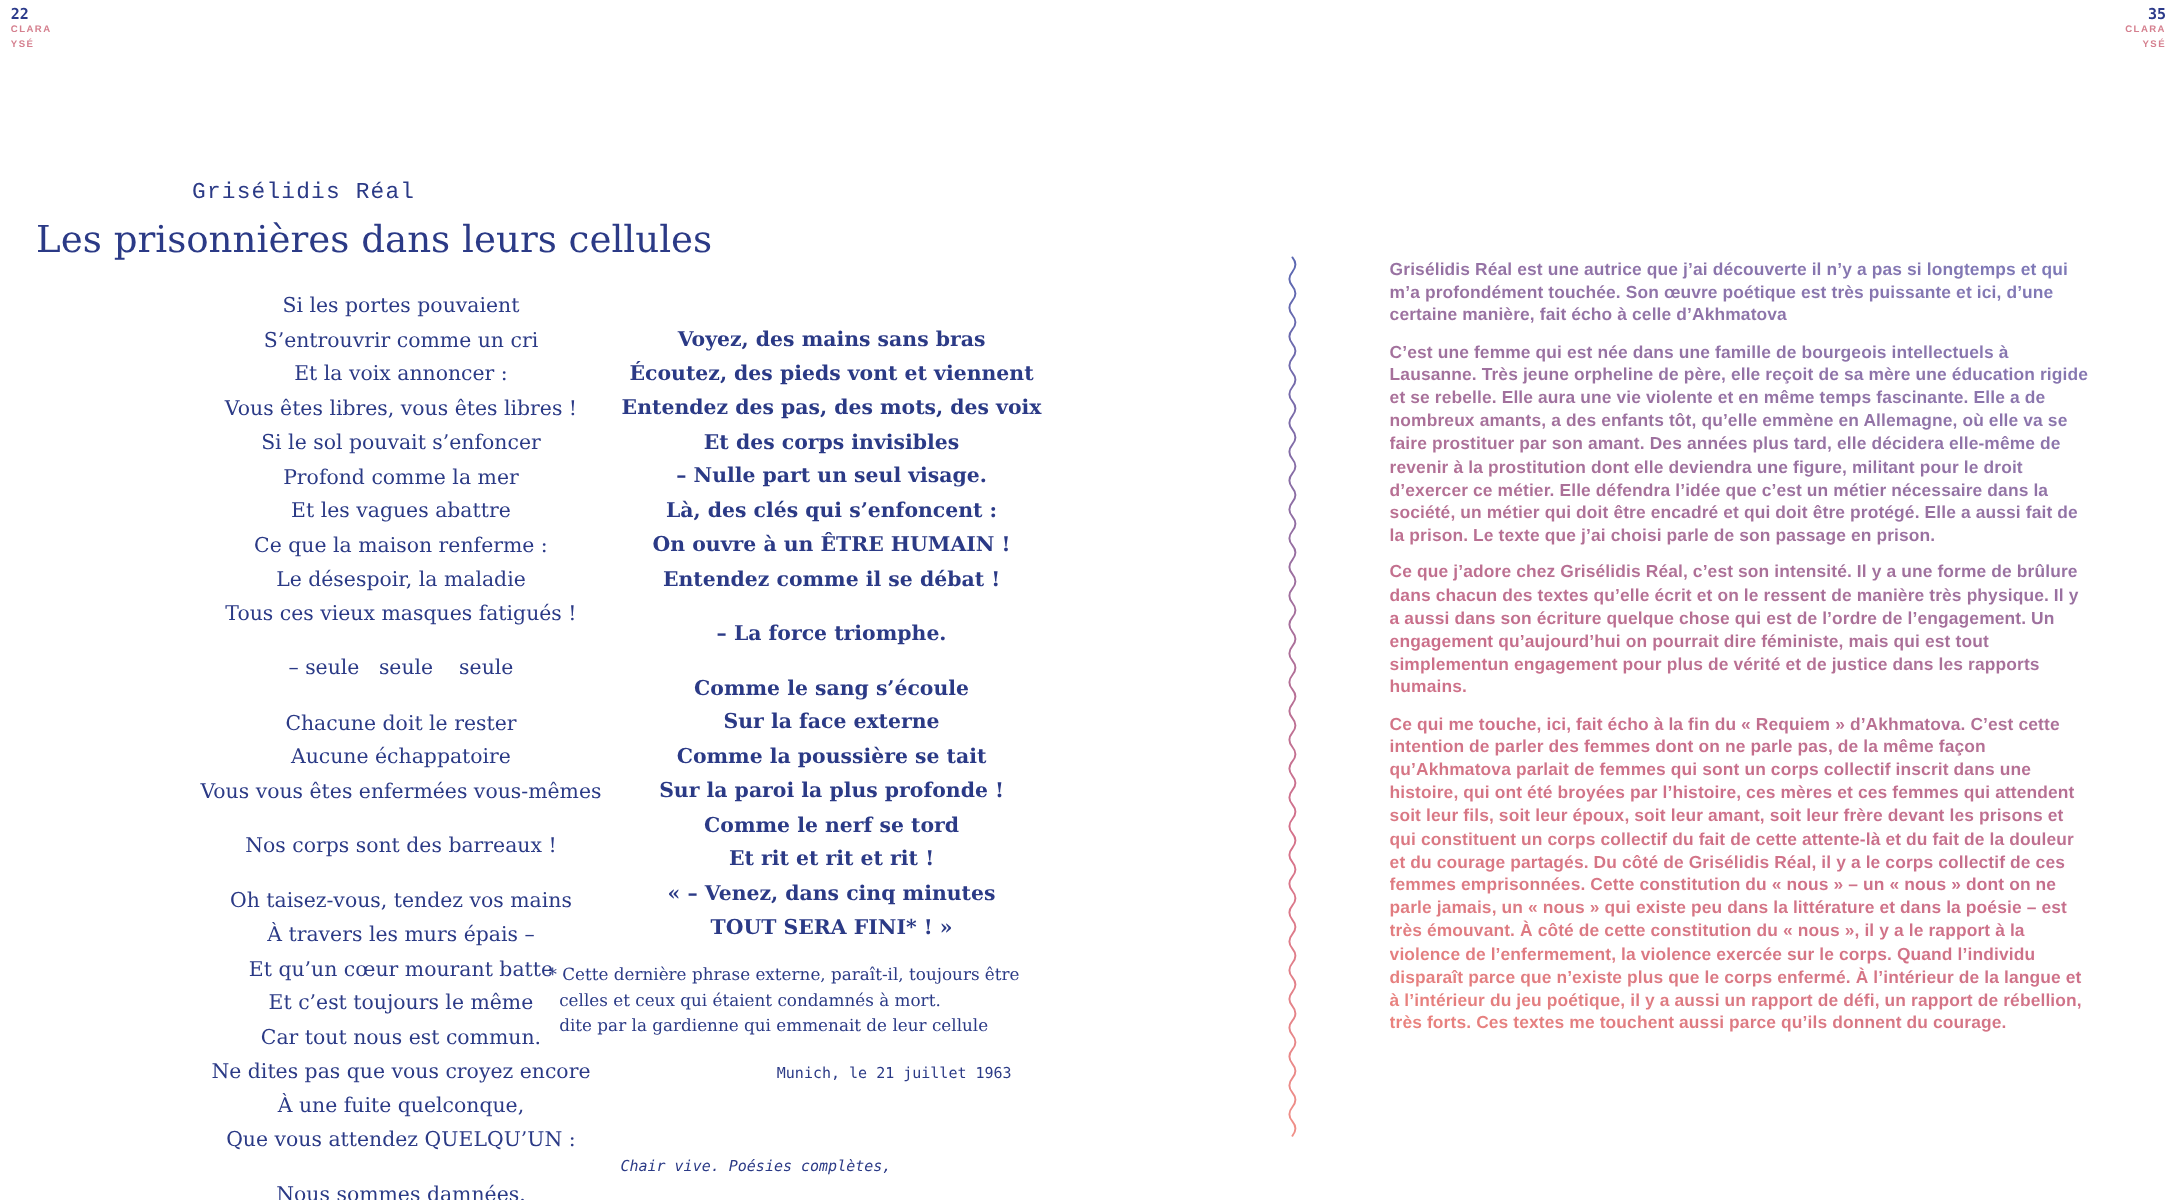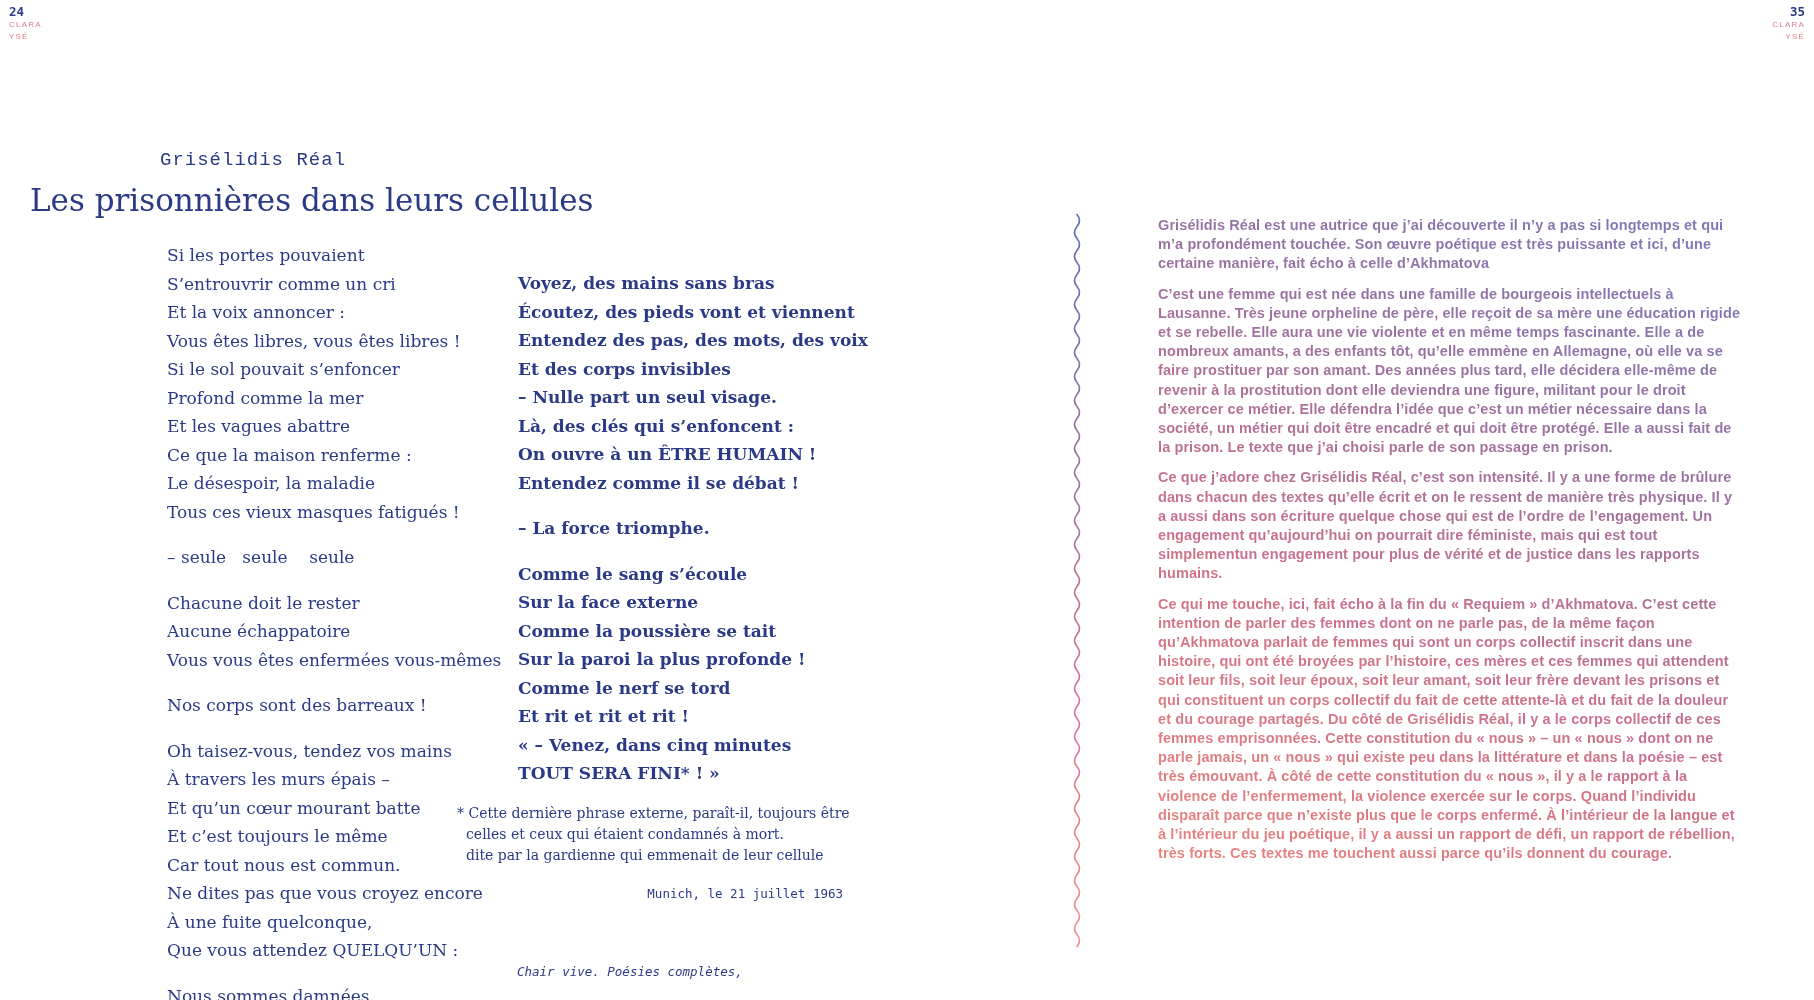--- a/index.html
+++ b/index.html
@@ -11,42 +11,42 @@
   }
   
   .folio { position:absolute; top:5px; }
   .folio.left { left:9px; }
   .folio.right { right:9px; text-align:right; }
   .folio .num {
     font-family:"DejaVu Sans Mono", monospace;
     font-size:12.5px; font-weight:bold; color:#2b3a8a; display:block; line-height:13px;
   }
   .folio .author {
-    font-size:8px; font-weight:normal; letter-spacing:1.2px;
+    font-size:8px; font-weight:bold; letter-spacing:1.2px;
     color:#d5808f; display:block; line-height:10px; margin-top:2px;
   }
   
   .poet-name {
     position:absolute; left:160px; top:149px;
     font-family:Liberation Mono, monospace;
     font-size:19px; letter-spacing:1px; color:#2b3a86; white-space:pre;
   }
   .page-title {
     position:absolute; left:30px; top:182px;
     font-family:"DejaVu Serif", serif; font-weight:normal;
     font-size:31px; color:#2b3a86; margin:0; white-space:pre;
   }
   .poem {
     position:absolute;
     font-family:"DejaVu Serif", serif;
     font-size:17px; line-height:28.5px; color:#2b3a86; white-space:pre;
   }
   .poem-col1 { left:167px; top:241px; }
   .poem-col2 { left:518px; top:269px;font-weight:bold; }
-  .stanza { margin:0 0 17px 0; }
+  .stanza { margin:0 0 17px 0;text-align:center; }
   .footnote {
     position:absolute; left:457px; top:803px;
     font-family:"DejaVu Serif", serif; font-size:14px; line-height:21px;
     color:#2b3a86; white-space:pre;
   }
   .footnote .fn-line + .fn-line { padding-left:9px; }
   .dateline {
     position:absolute; left:518px; top:886px; width:325px; text-align:right;
     font-family:"DejaVu Sans Mono", monospace; 
     font-size:12.5px; color:#2b3a86; white-space:pre;
@@ -70,21 +70,21 @@
       background:linear-gradient(205deg,#7b79b9 0%,#9a71a0 32%,#cb6f8a 62%,#ec837c 100%);
       -webkit-background-clip:text; background-clip:text;
       -webkit-text-fill-color:transparent; color:transparent;
     }
   }
 </style>
 </head>
 <body>
 
 <div class="folio left">
-  <span class="num">24</span>
+  <span class="num">22</span>
   <span class="author">CLARA</span>
   <span class="author">YSÉ</span>
 </div>
 
 <div class="folio right">
   <span class="num">35</span>
   <span class="author">CLARA</span>
   <span class="author">YSÉ</span>
 </div>
 

